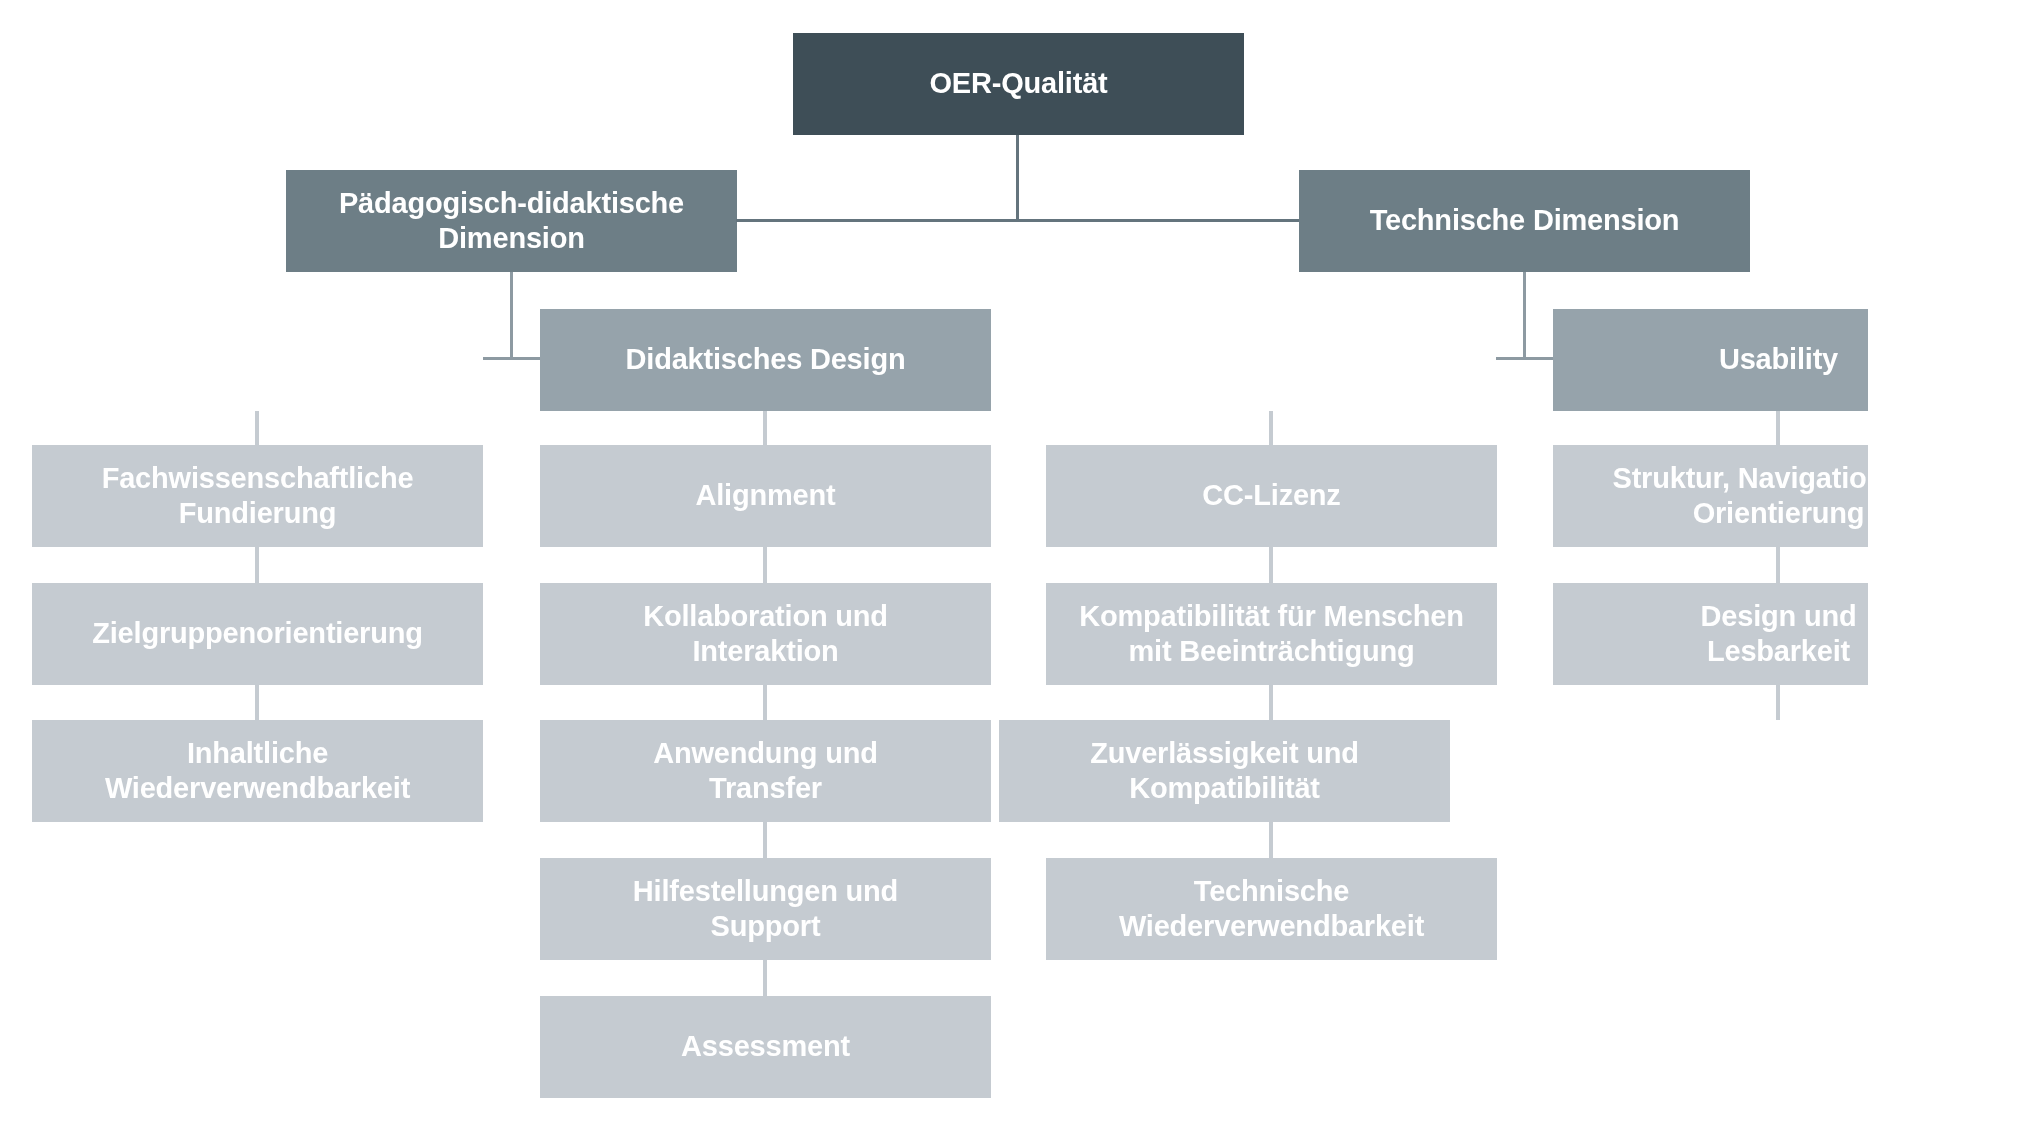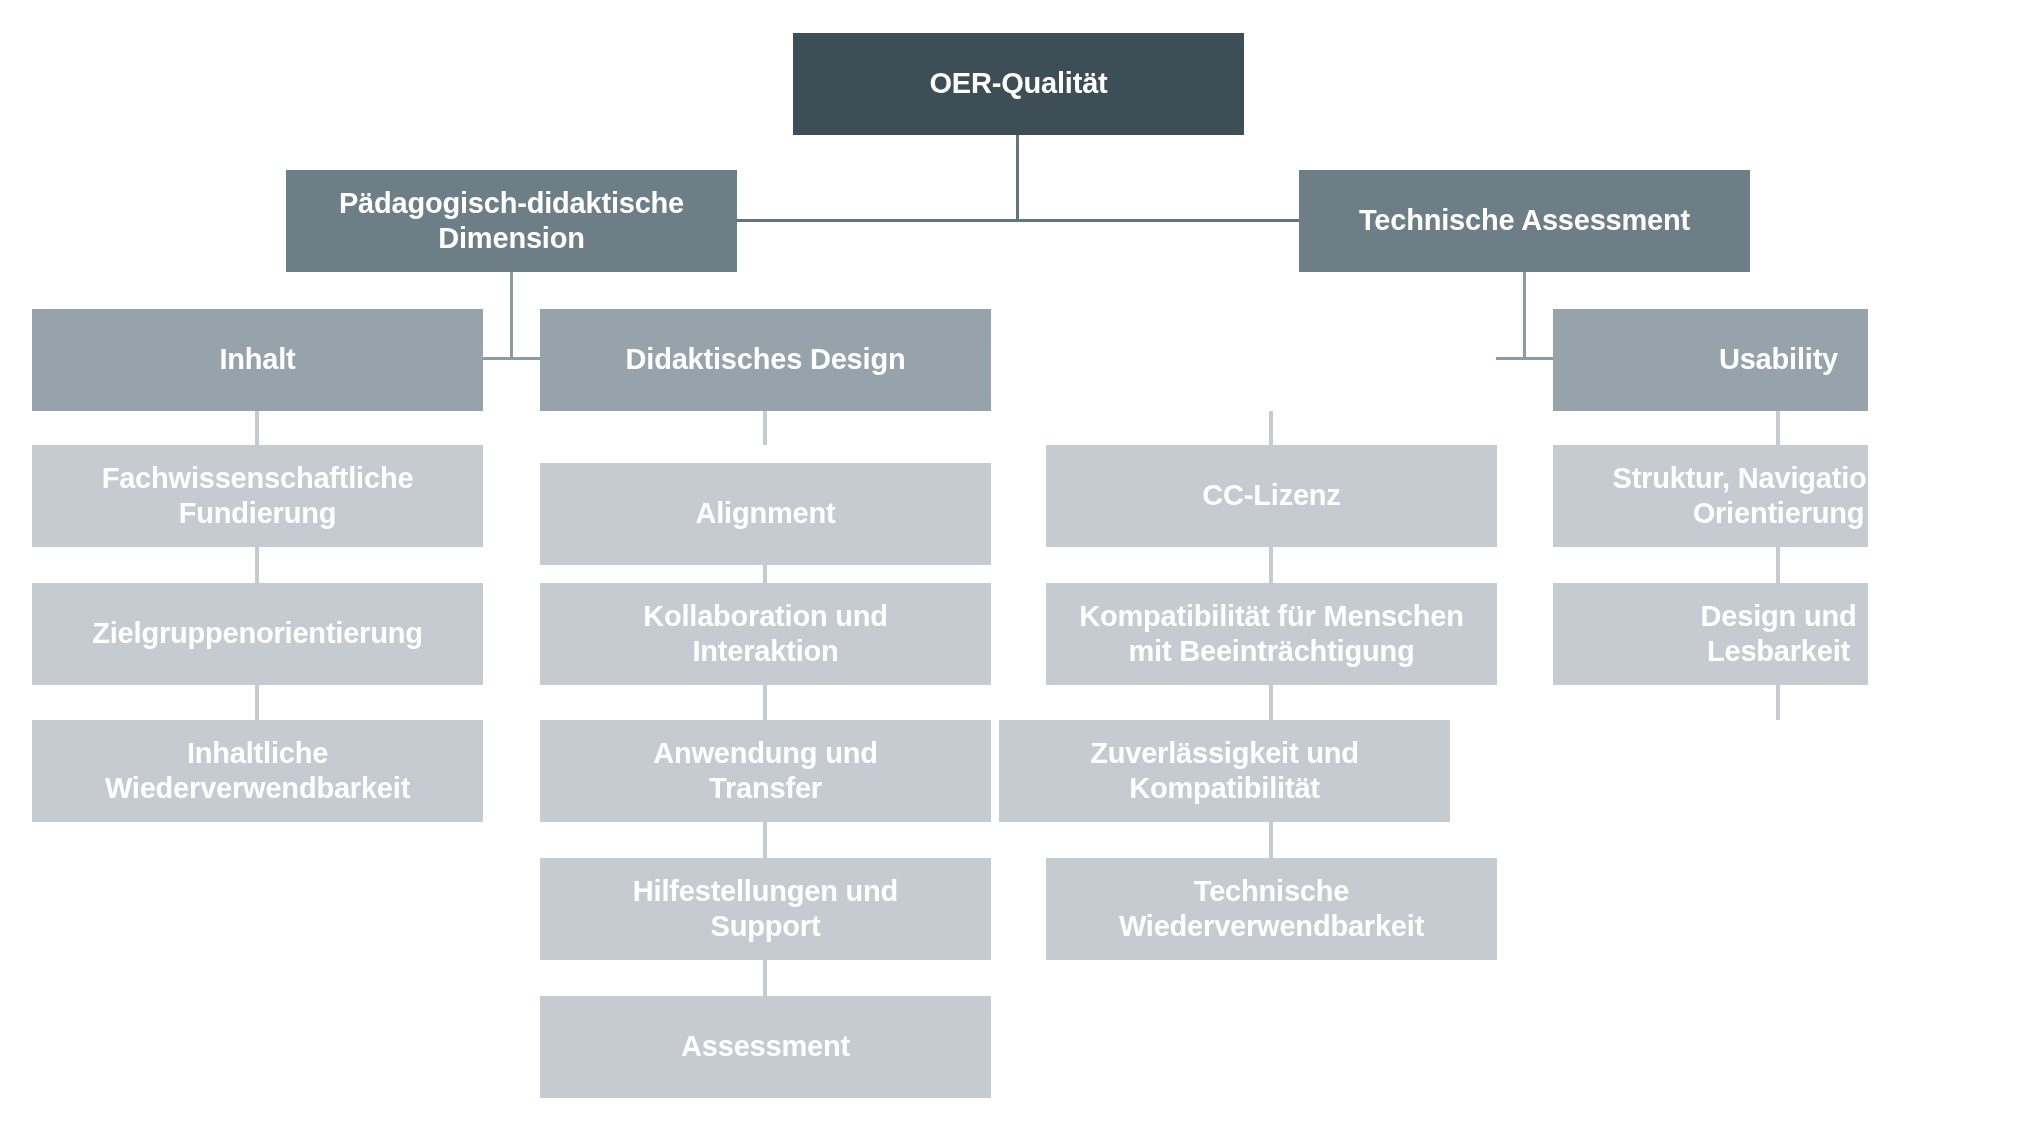--- a/index.html
+++ b/index.html
@@ -37,46 +37,43 @@
 
   <div class="node level1" style="left:793px;top:33px">
     <span class="label">OER-Qualität</span>
   </div>
 
   <div class="node level2" style="left:286px;top:170px">
     <span class="label">Pädagogisch-didaktische
 Dimension</span>
   </div>
   <div class="node level2" style="left:1299px;top:170px">
-    <span class="label">Technische Assessment</span>
+    <span class="label">Technische Dimension</span>
   </div>
 
-  <div class="node level3" style="left:32px;top:309px">
-    <span class="label">Inhalt</span>
-  </div>
   <div class="node level3" style="left:540px;top:309px">
     <span class="label">Didaktisches Design</span>
   </div>
   <div class="node level3" style="left:1553px;top:309px">
     <span class="label">Usability</span>
   </div>
 
   <div class="node level4" style="left:32px;top:445px">
     <span class="label">Fachwissenschaftliche
 Fundierung</span>
   </div>
   <div class="node level4" style="left:32px;top:583px">
     <span class="label">Zielgruppenorientierung</span>
   </div>
   <div class="node level4" style="left:32px;top:720px">
     <span class="label">Inhaltliche
 Wiederverwendbarkeit</span>
   </div>
 
-  <div class="node level4" style="left:540px;top:463px">
+  <div class="node level4" style="left:540px;top:445px">
     <span class="label">Alignment</span>
   </div>
   <div class="node level4" style="left:540px;top:583px">
     <span class="label">Kollaboration und
 Interaktion</span>
   </div>
   <div class="node level4" style="left:540px;top:720px">
     <span class="label">Anwendung und
 Transfer</span>
   </div>

